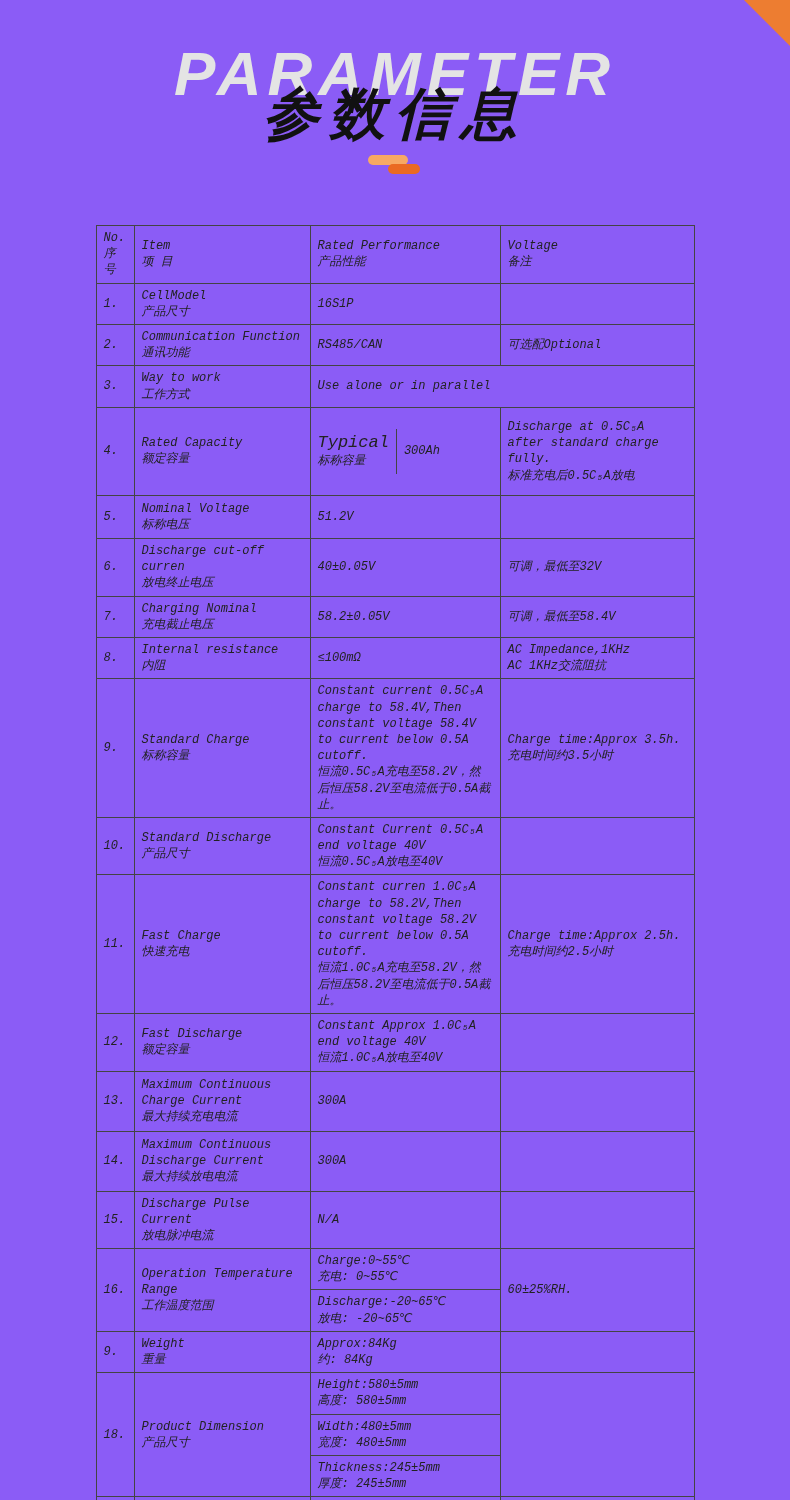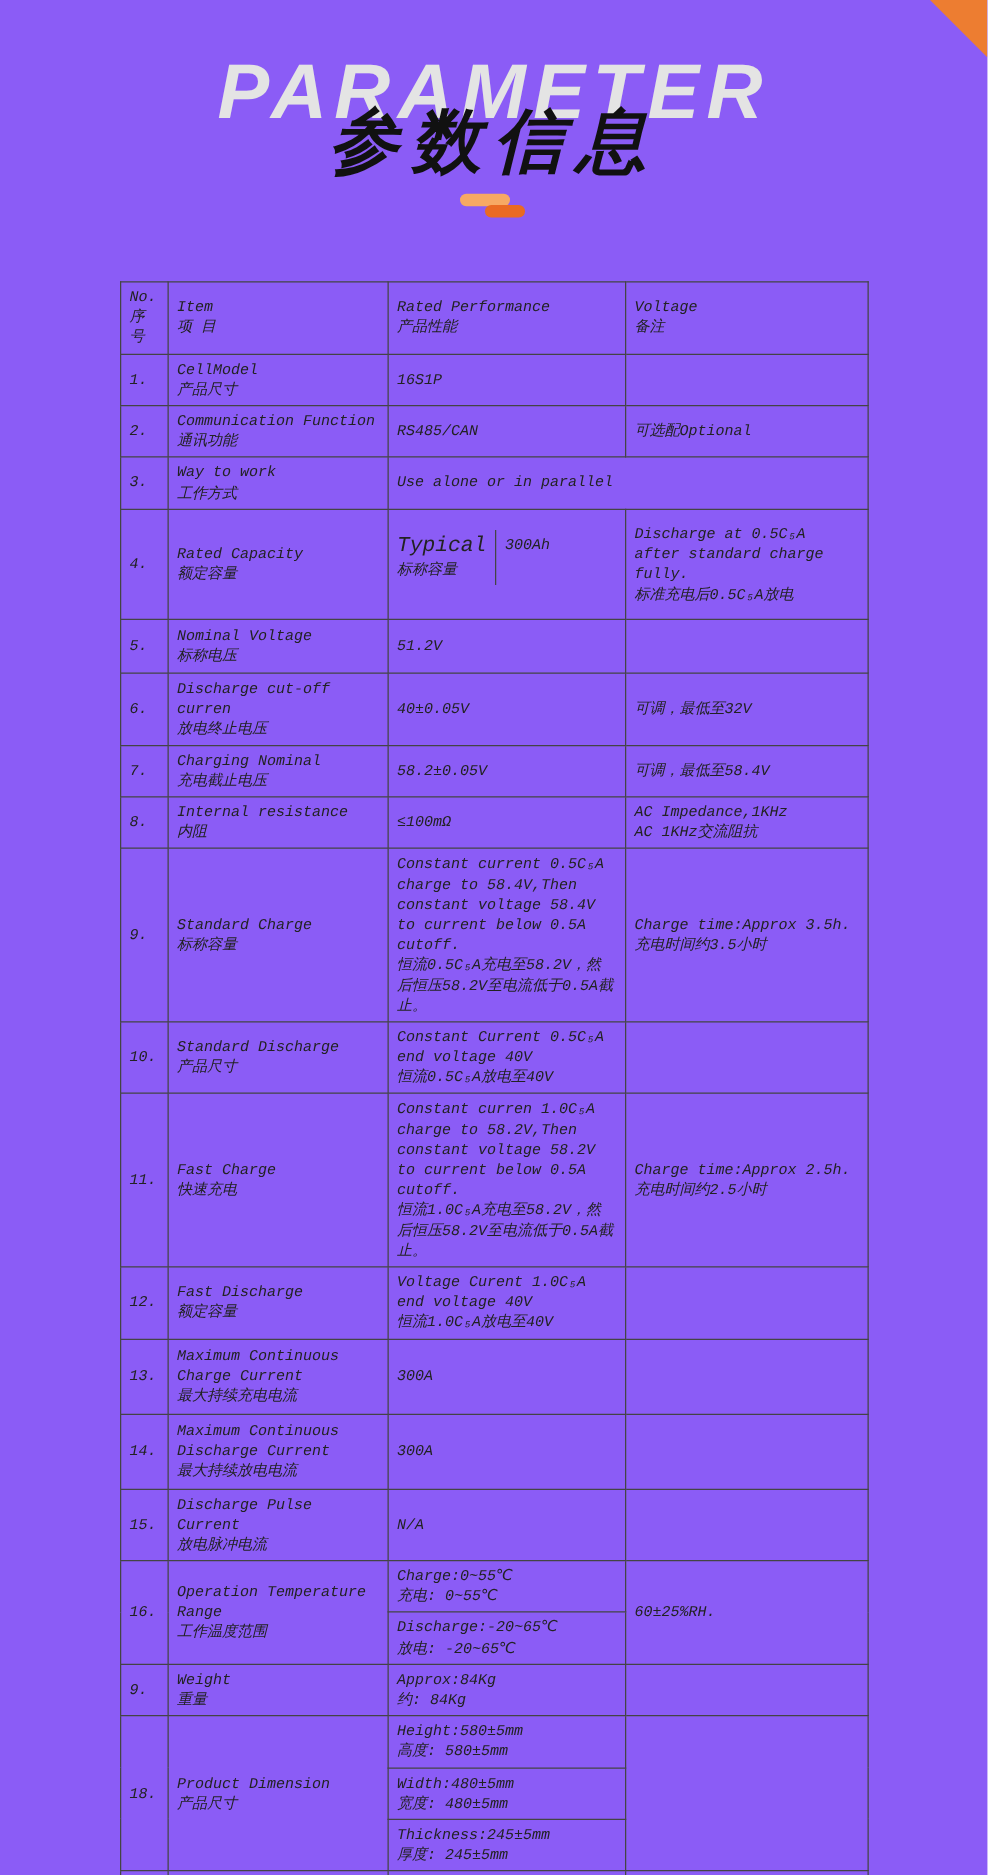--- a/index.html
+++ b/index.html
@@ -51,21 +51,21 @@
     font-size:12px; font-weight:normal; text-align:left;
     vertical-align:middle; padding:4px 7px;
     white-space:pre-line; line-height:1.35;
     overflow:hidden;
   }
   .spec .en { white-space:normal; }
   .spec .zh { white-space:normal; }
 
   
   .nopad { padding:0 !important; }
-  .cap-split { display:flex; align-items:flex-start; height:100%; min-height:55px; }
+  .cap-split { display:flex; align-items:center; height:100%; min-height:55px; }
   .cap-left {
     flex:0 0 78px; border-right:1px solid #444;
     padding:4px 7px; display:flex; flex-direction:column; justify-content:center;
   }
   .typical { font-size:17px; line-height:1.2; }
   .cap-right { flex:1; display:flex; align-items:center; padding:4px 7px; }
 </style>
 </head>
 <body>
 
@@ -187,21 +187,21 @@
       <td>Constant curren 1.0C₅A charge to 58.2V,Then
 constant voltage 58.2V to current below 0.5A cutoff.
 恒流1.0C₅A充电至58.2V，然后恒压58.2V至电流低于0.5A截止。</td>
       <td>Charge time:Approx 2.5h.
 充电时间约2.5小时</td>
     </tr>
 
     <tr style="height:47px">
       <td>12.</td>
       <td><div class="en">Fast Discharge</div><div class="zh">额定容量</div></td>
-      <td>Voltage Curent 1.0C₅A
+      <td>Constant Approx 1.0C₅A
 end voltage 40V
 恒流1.0C₅A放电至40V</td>
       <td></td>
     </tr>
 
     <tr style="height:60px">
       <td>13.</td>
       <td><div class="en">Maximum Continuous Charge Current</div><div class="zh">最大持续充电电流</div></td>
       <td>300A</td>
       <td></td>

